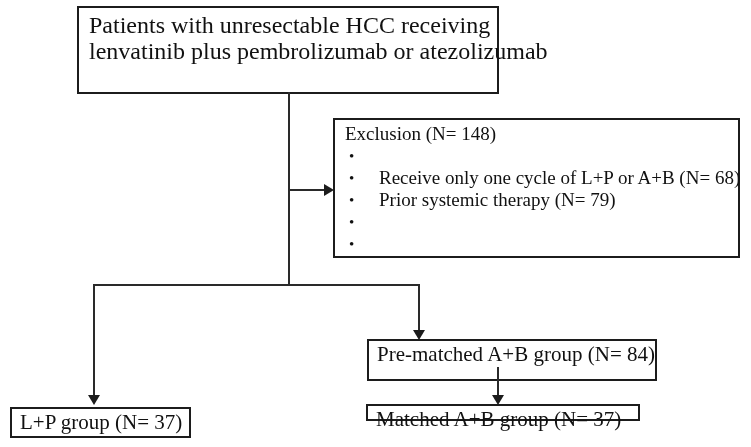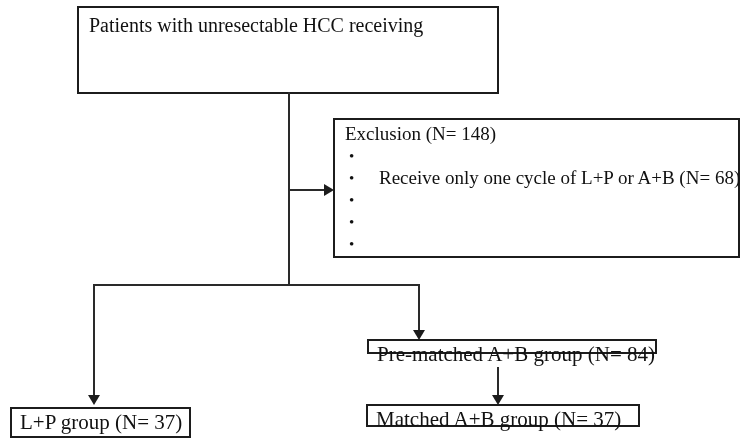--- a/index.html
+++ b/index.html
@@ -14,79 +14,81 @@
   .box{
     position:absolute;
     box-sizing:border-box;
     border:2px solid #1c1c1c;
     background:#ffffff;
     white-space:nowrap;
   }
   .top-box{
     left:77px;top:6px;width:422px;height:88px;
     padding:4px 10px;
-    font-size:20px;line-height:26px;
+    font-size:24px;line-height:26px;
   }
   .excl-box{
     left:333px;top:118px;width:407px;height:140px;
     padding:3px 8px 13px 10px;
     font-size:19px;line-height:22px;
   }
   .excl-list{list-style:none;margin:0;padding:0;}
   .excl-list li{display:flex;}
   .bullet{
     width:30px;flex:0 0 30px;text-align:left;
     padding-left:4px;font-size:15px;line-height:22px;
   }
   .group-box{
     font-size:21px;line-height:25px;
     padding:1px 8px;
   }
   .lp-box{left:10px;top:407px;width:181px;height:31px;}
-  .prematched-box{left:367px;top:339px;width:290px;height:15px;}
-  .matched-box{left:366px;top:404px;width:274px;height:23px;}
+  .prematched-box{left:367px;top:339px;width:290px;height:42px;}
+  .matched-box{left:366px;top:404px;width:274px;height:17px;}
   .line{position:absolute;background:#2a2a2a;}
   .ah{position:absolute;width:0;height:0;}
   .ah-right{
     border-top:6px solid transparent;
     border-bottom:6px solid transparent;
     border-left:10px solid #1c1c1c;
   }
   .ah-down{
     border-left:6px solid transparent;
     border-right:6px solid transparent;
     border-top:10px solid #1c1c1c;
   }
 </style>
 </head>
 <body>
 
 <div class="canvas">
 
   <div class="box top-box">
     <div>Patients with unresectable HCC receiving</div>
+    <div>lenvatinib plus pembrolizumab or atezolizumab</div>
   </div>
 
   <div class="line" style="left:288px;top:92px;width:2px;height:194px;"></div>
 
   <div class="line" style="left:289px;top:189px;width:36px;height:2px;"></div>
   <div class="ah ah-right" style="left:324px;top:184px;"></div>
 
   <div class="box excl-box">
     <div>Exclusion (N= 148)</div>
     <ul class="excl-list">
       <li>
         <span class="bullet">•</span>
       </li>
       <li>
         <span class="bullet">•</span>
         <span>Receive only one cycle of L+P or A+B (N= 68)</span>
       </li>
       <li>
         <span class="bullet">•</span>
+        <span>Prior systemic therapy (N= 79)</span>
       </li>
       <li>
         <span class="bullet">•</span>
       </li>
       <li>
         <span class="bullet">•</span>
       </li>
     </ul>
   </div>
 

